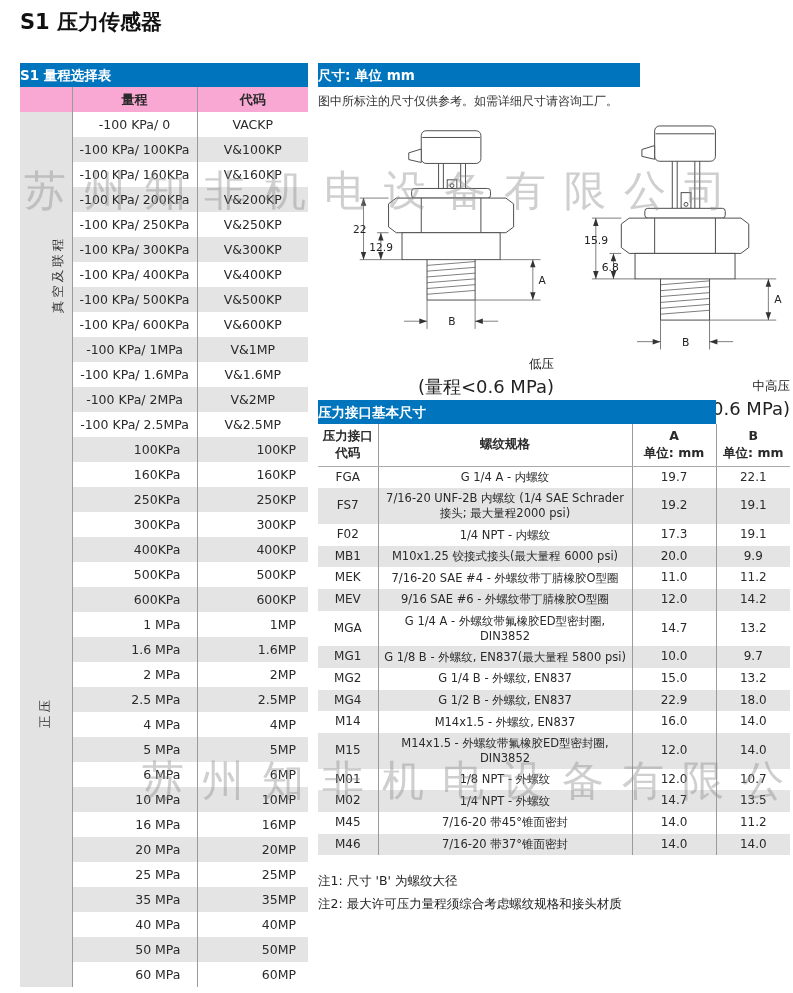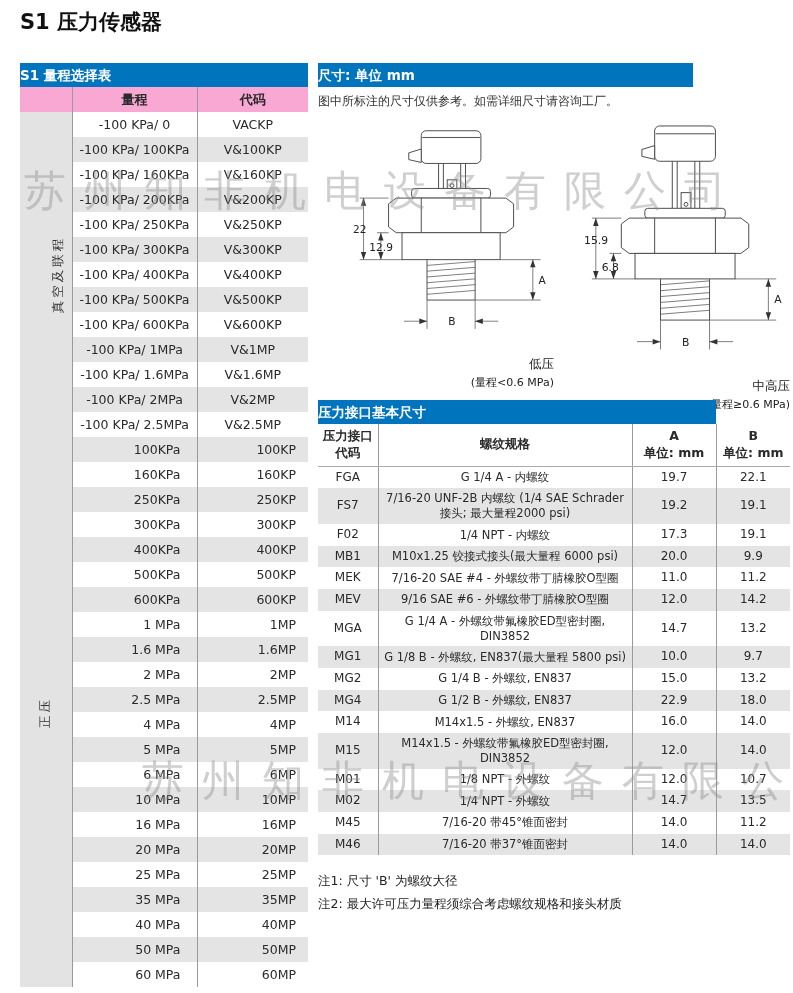--- a/index.html
+++ b/index.html
@@ -29,29 +29,29 @@
   .range-table td.cat{background:#E3E3E3;text-align:center;vertical-align:middle;}
   .vert{display:inline-block;transform:rotate(-90deg);white-space:nowrap;
         font-size:12.5px;letter-spacing:3px;color:#333;}
   td.al-c{text-align:center;}
   td.al-r.rng{text-align:right;padding-right:16px;}
   td.al-r.cod{text-align:right;padding-right:12px;}
   td.al-c.cod{text-align:center;}
 
   
   #dims-section{position:absolute;left:318px;top:63px;width:474px;}
-  #dims-section .bluebar{width:375px;}
+  #dims-section .bluebar{width:322px;}
   .dim-note{margin-top:6px;font-size:12px;color:#333;}
   .figs{display:flex;margin-top:14px;}
   .fig{display:flex;flex-direction:column;align-items:flex-end;}
   .fig.left{margin-left:14px;width:222px;}
   .fig.right{margin-left:12px;width:224px;}
   .fig svg{display:block;}
   .fig .cap1{font-size:12.5px;color:#222;margin-top:4px;}
-  .fig .cap2{font-size:11px;color:#222;margin-top:2px;}
+  .fig .cap2{font-size:18px;color:#222;margin-top:2px;}
   .draw{stroke:#4a4a4a;stroke-width:1;fill:none;}
   .drawf{stroke:#4a4a4a;stroke-width:1;fill:#fff;}
   .thin{stroke:#5a5a5a;stroke-width:0.8;fill:none;}
   .arr{fill:#333;stroke:none;}
   .dimtxt{font-size:11px;fill:#222;font-family:"DejaVu Sans",sans-serif;}
 
   
   #port-section{position:absolute;left:318px;top:400px;width:474px;}
   #port-section .bluebar{width:398px;}
   .port-table{width:472px;table-layout:fixed;font-size:12px;color:#2a2a2a;}

